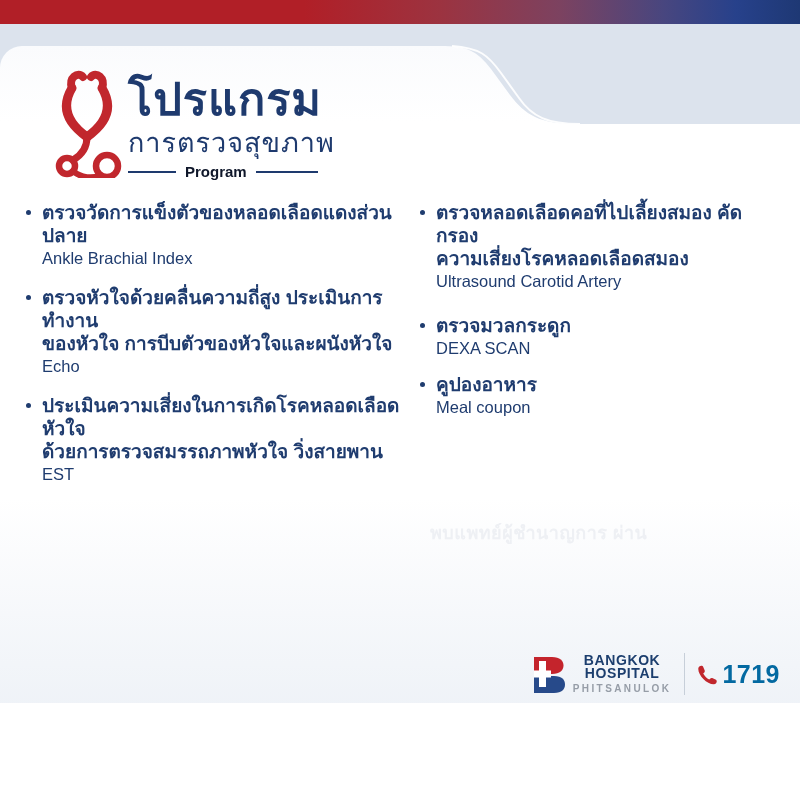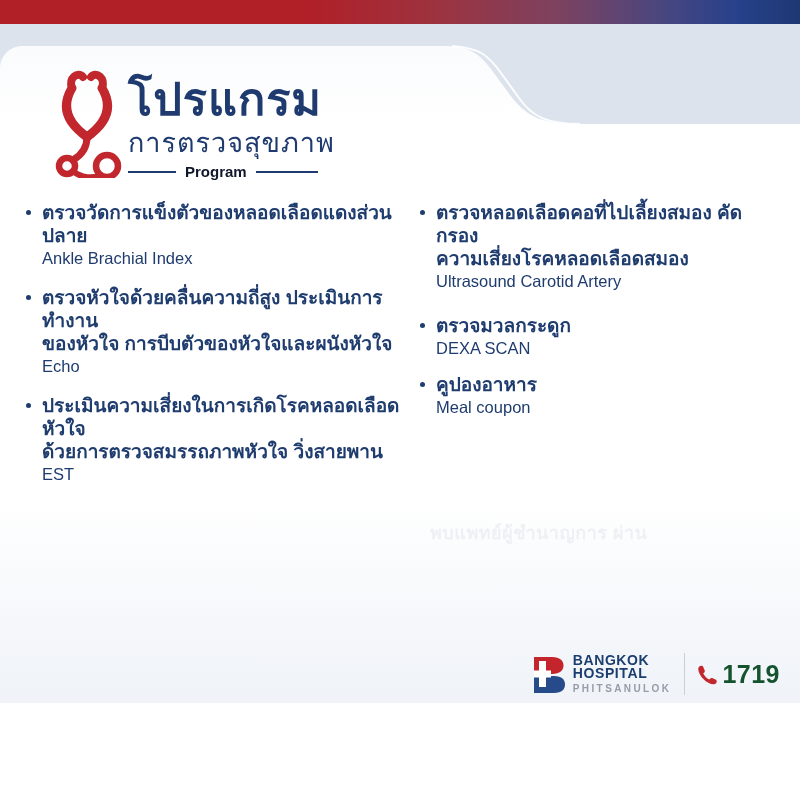--- a/index.html
+++ b/index.html
@@ -56,27 +56,27 @@
   
   .navy-ribbon{position:absolute;left:190px;top:770px;width:370px;height:30px;}
   .footer-white{
     position:absolute;left:488px;top:718px;width:312px;height:82px;background:#ffffff;
     clip-path:polygon(14% 0,100% 0,100% 100%,0 100%);
   }
   .footer-logo{
     position:absolute;right:20px;bottom:8px;display:flex;align-items:center;
   }
   .bmark{width:34px;height:38px;flex:none;}
-  .hosp-text{margin-left:8px;display:flex;flex-direction:column;}
+  .hosp-text{margin-left:8px;display:flex;flex-direction:column;align-items:center;}
   .hosp-name{font-size:14px;line-height:12.5px;font-weight:800;color:#1c3e6e;letter-spacing:.6px;}
   .hosp-branch{margin-top:4px;font-size:10px;font-weight:700;color:#969da7;letter-spacing:2.4px;}
   .footer-divider{width:1px;height:42px;background:#c7cfd9;margin:0 11px 0 13px;}
   .phone-wrap{display:flex;align-items:center;gap:5px;}
   .phone-icon{width:21px;height:21px;}
-  .phone-number{font-size:25px;font-weight:800;color:#14532d;letter-spacing:.5px;}
+  .phone-number{font-size:25px;font-weight:800;color:#0369a1;letter-spacing:.5px;}
 </style>
 </head>
 <body>
 
 <div class="poster">
 
   <div class="top-bar"></div>
 
   <div class="gray-band"></div>
 

